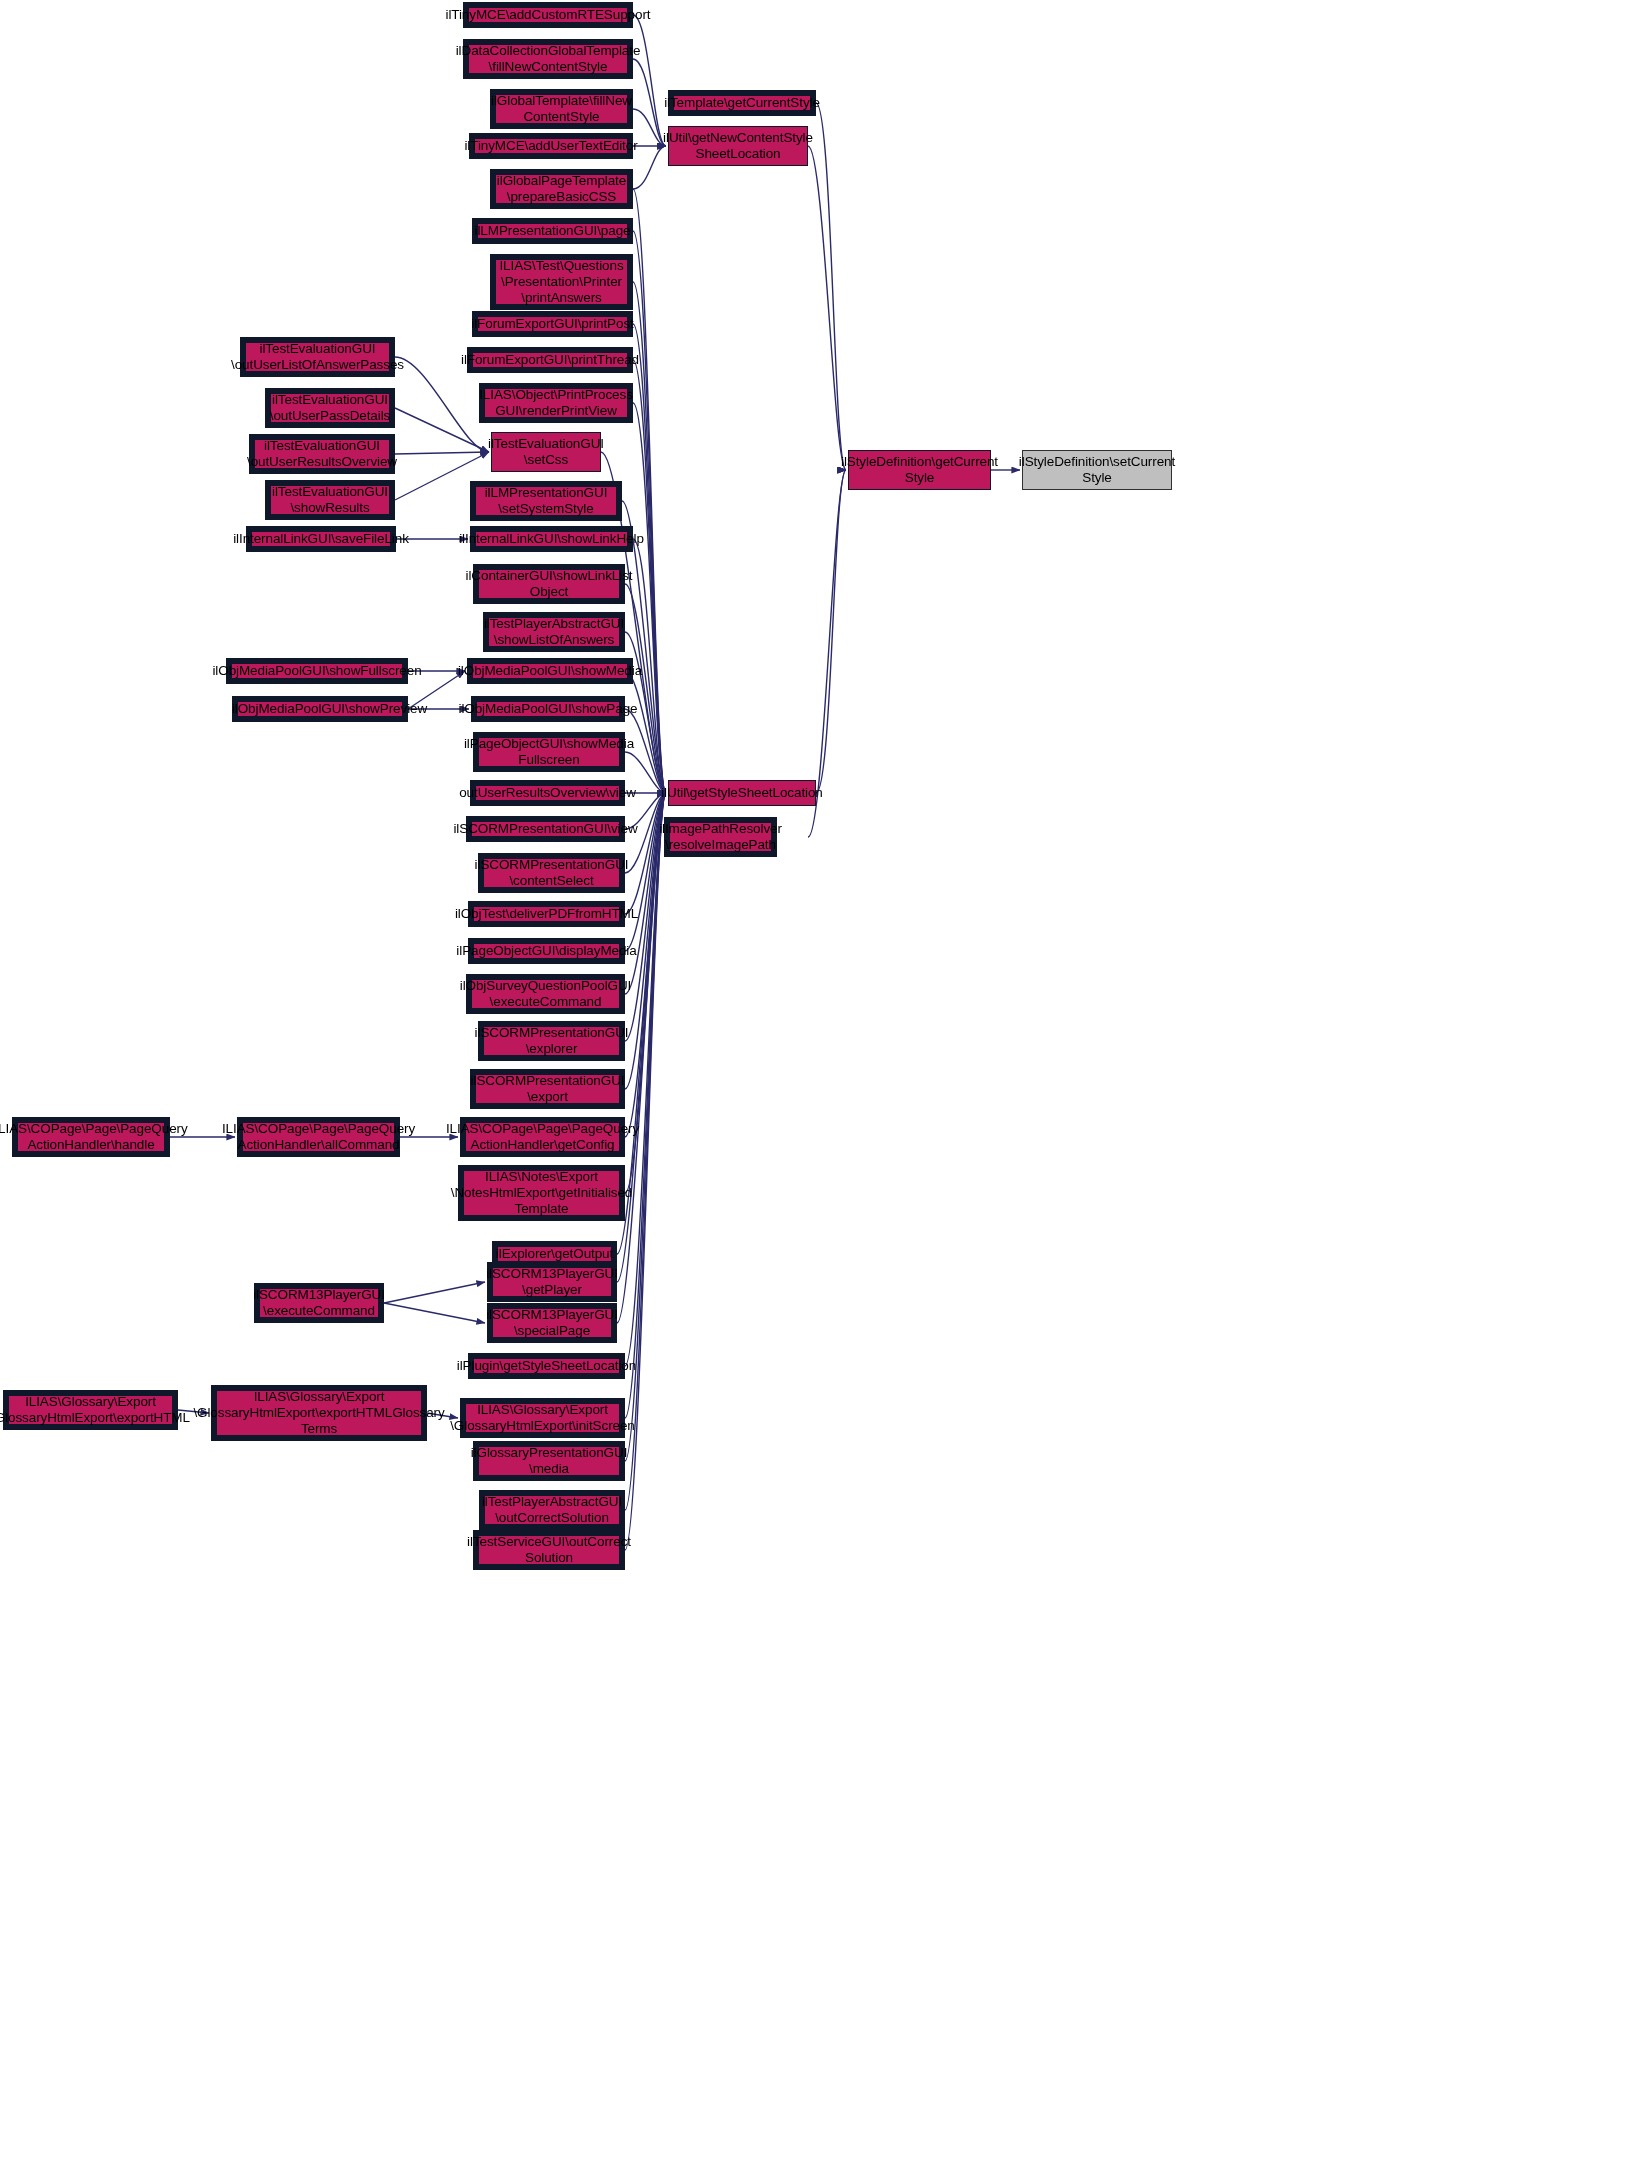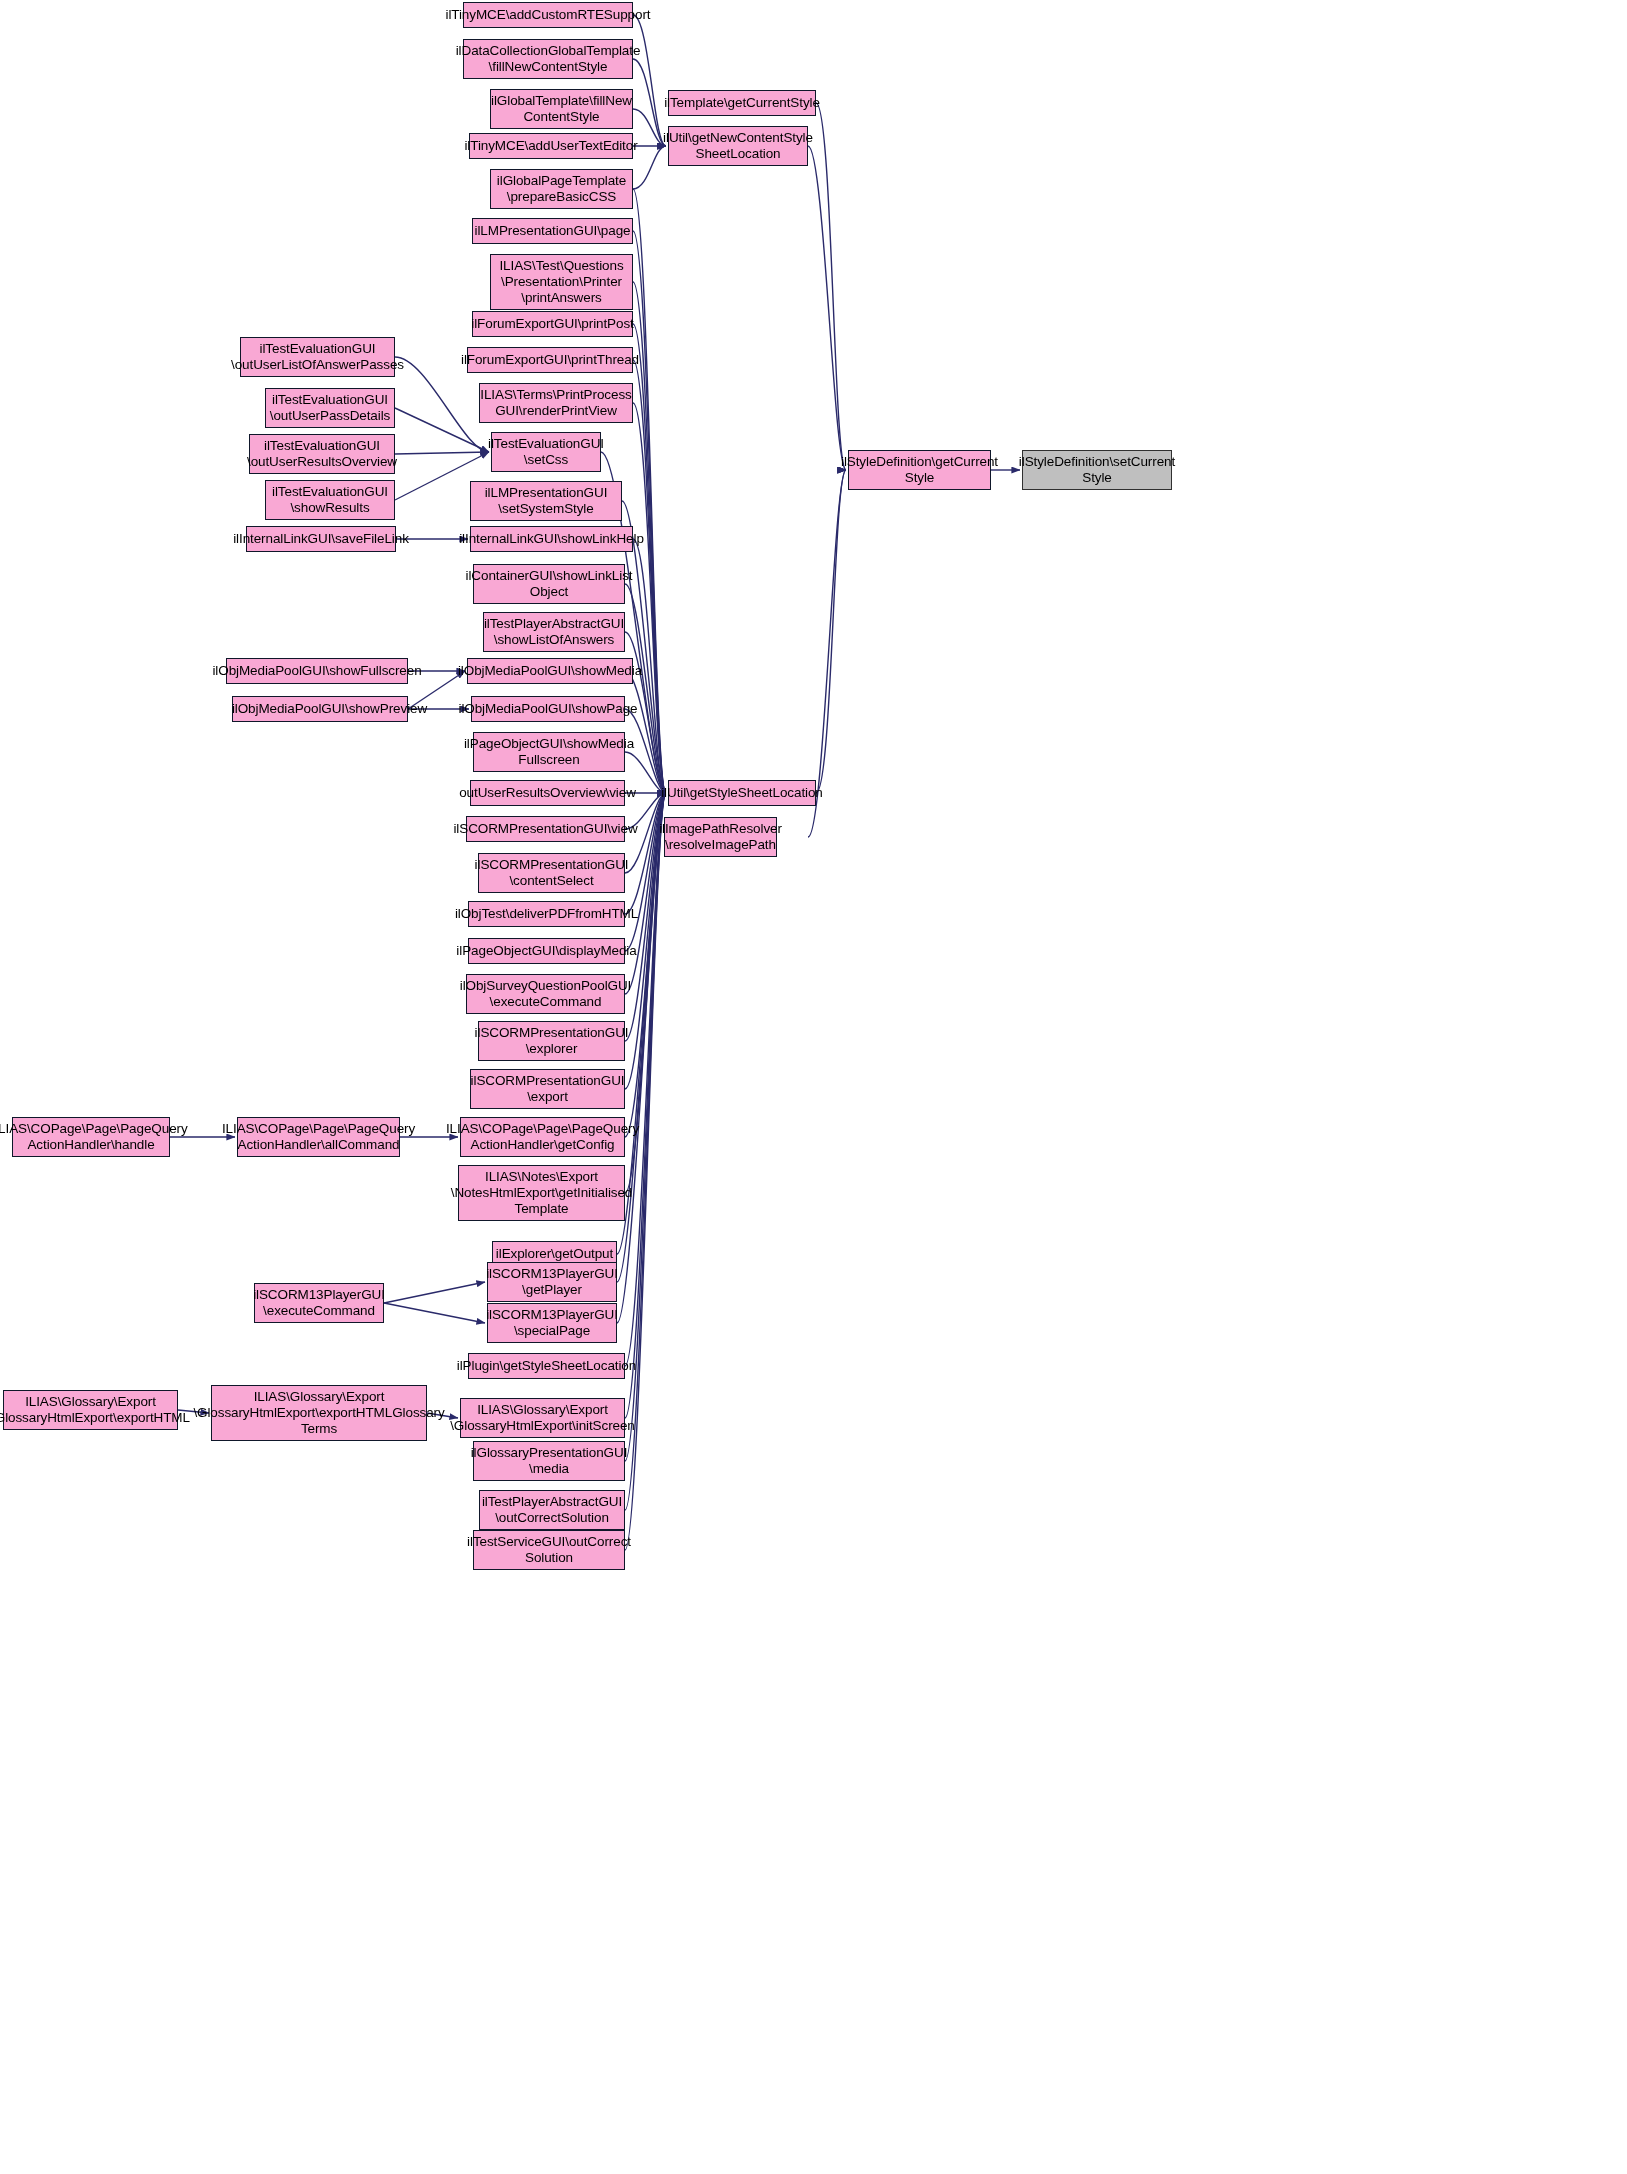--- a/index.html
+++ b/index.html
@@ -8,22 +8,22 @@
     position:relative;
     width:1627px;height:2174px;
     background:#ffffff;
     font-family:"Liberation Sans", sans-serif;
     overflow:hidden;
   }
   #edges{position:absolute;left:0;top:0;width:1627px;height:2174px;pointer-events:none;}
   .node{
     position:absolute;
     box-sizing:border-box;
-    border:1px solid #0f172a;
-    background:#f9a8d4;
+    border:6px solid #0f172a;
+    background:#be185d;
     color:#000000;
     font-size:13.5px;
     line-height:16px;
     display:flex;
     align-items:center;
     justify-content:center;
     text-align:center;
     padding:1px 4px;
     white-space:pre-line;
     letter-spacing:-0.1px;
@@ -110,21 +110,21 @@
 ContentStyle</div>
     <div class="node" style="left: 469px; top: 133px; width: 164px; height: 26px;">ilTinyMCE\addUserTextEditor</div>
     <div class="node" style="left: 490px; top: 169px; width: 143px; height: 40px;">ilGlobalPageTemplate
 \prepareBasicCSS</div>
     <div class="node" style="left: 472px; top: 218px; width: 161px; height: 26px;">ilLMPresentationGUI\page</div>
     <div class="node" style="left: 490px; top: 254px; width: 143px; height: 56px;">ILIAS\Test\Questions
 \Presentation\Printer
 \printAnswers</div>
     <div class="node" style="left: 472px; top: 311px; width: 161px; height: 26px;">ilForumExportGUI\printPost</div>
     <div class="node" style="left: 467px; top: 347px; width: 166px; height: 26px;">ilForumExportGUI\printThread</div>
-    <div class="node" style="left: 479px; top: 383px; width: 154px; height: 40px;">ILIAS\Terms\PrintProcess
+    <div class="node" style="left: 479px; top: 383px; width: 154px; height: 40px;">ILIAS\Object\PrintProcess
 GUI\renderPrintView</div>
     <div class="node thick" style="left: 491px; top: 432px; width: 110px; height: 40px;">ilTestEvaluationGUI
 \setCss</div>
     <div class="node" style="left: 470px; top: 481px; width: 152px; height: 40px;">ilLMPresentationGUI
 \setSystemStyle</div>
     <div class="node" style="left: 470px; top: 526px; width: 163px; height: 26px;">ilInternalLinkGUI\showLinkHelp</div>
     <div class="node" style="left: 473px; top: 564px; width: 152px; height: 40px;">ilContainerGUI\showLinkList
 Object</div>
     <div class="node" style="left: 483px; top: 612px; width: 142px; height: 40px;">ilTestPlayerAbstractGUI
 \showListOfAnswers</div>

